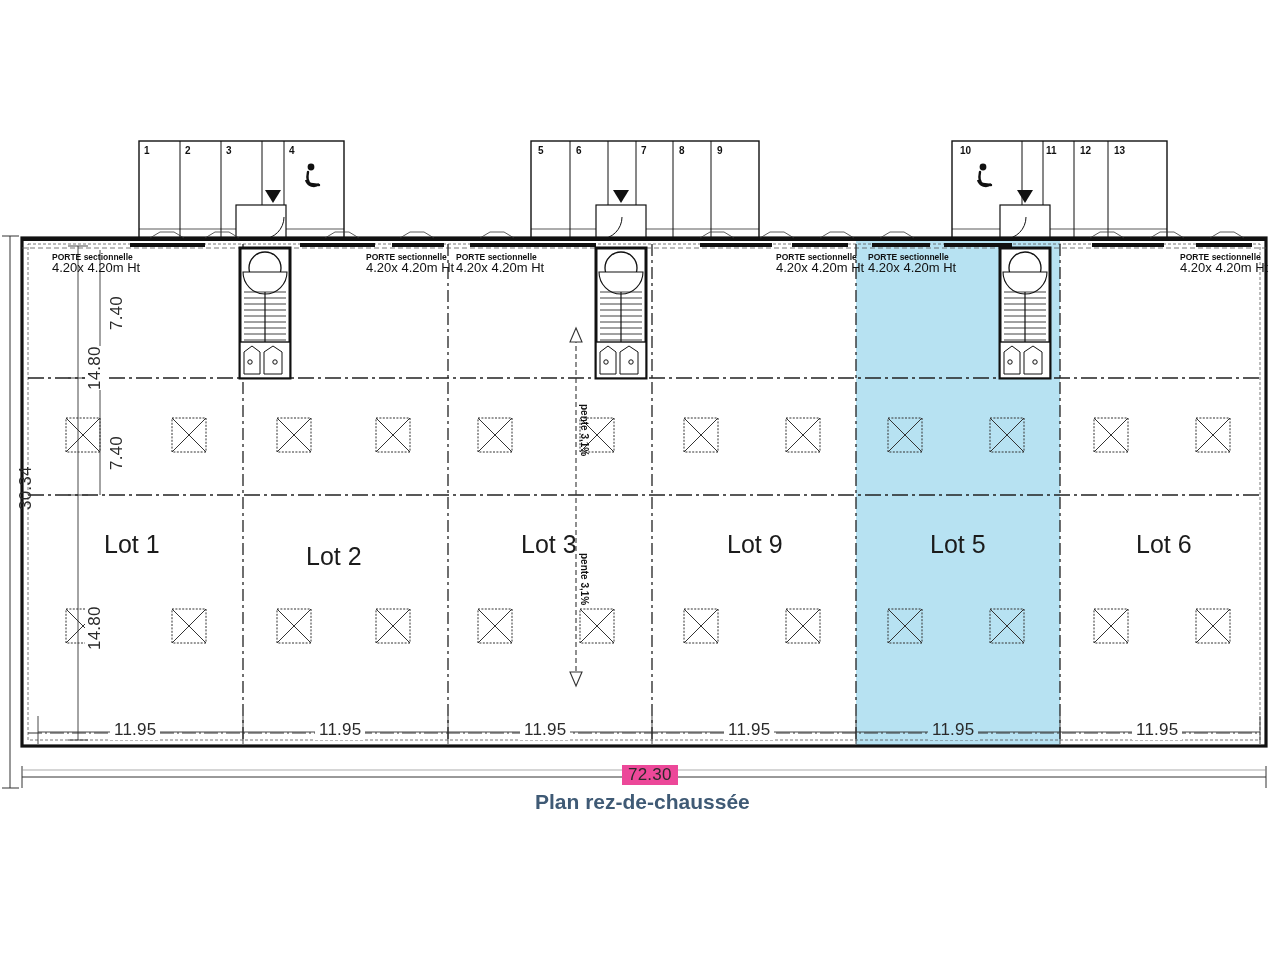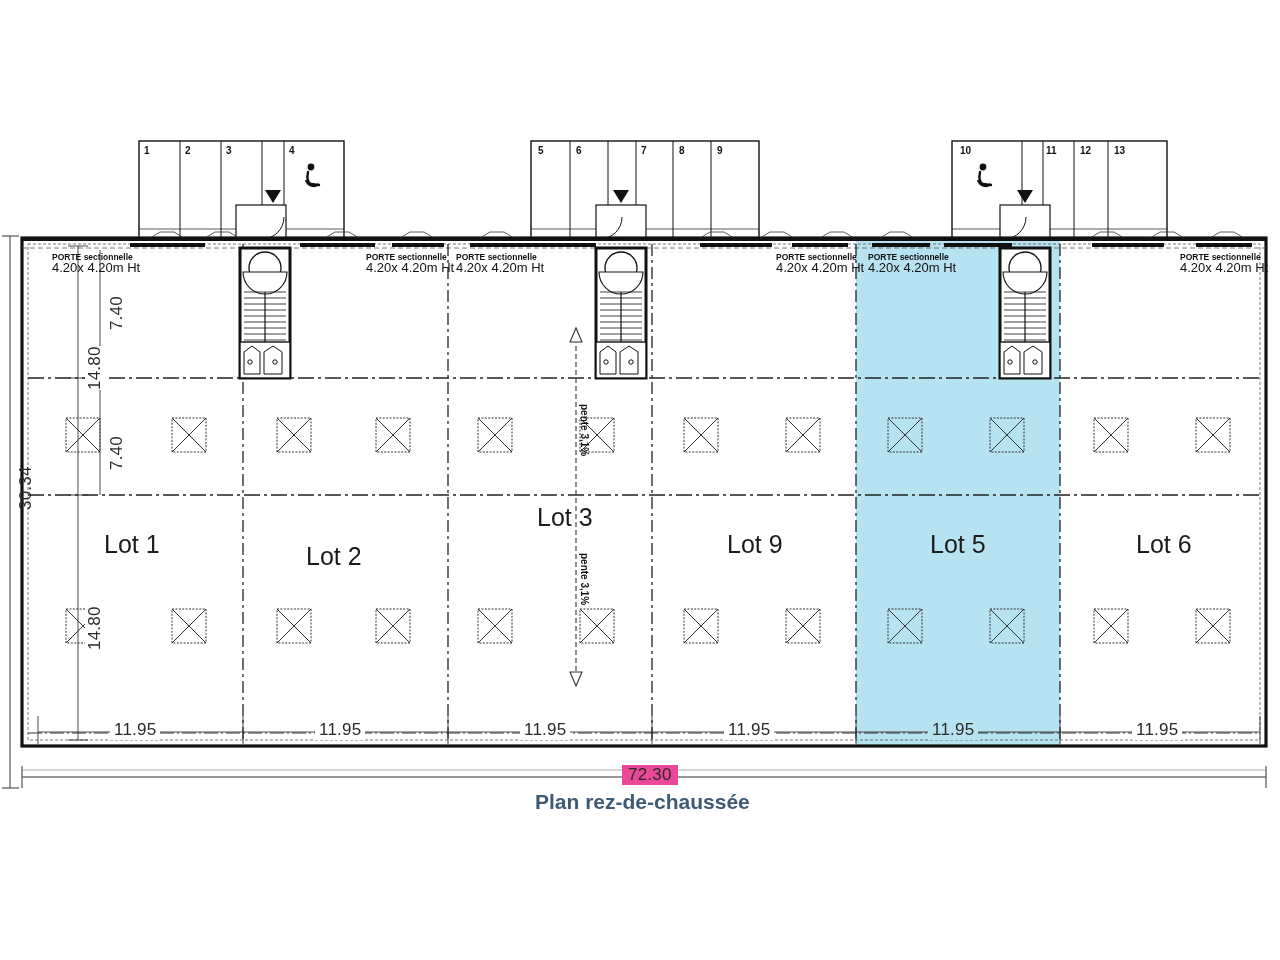--- a/index.html
+++ b/index.html
@@ -338,21 +338,21 @@
   <div>PORTE sectionnelle</div>
   <div class="sub">4.20x 4.20m Ht</div>
 </div>
 <div class="lbl door-lbl" style="left:1180px;top:253px;">
   <div>PORTE sectionnelle</div>
   <div class="sub">4.20x 4.20m Ht</div>
 </div>
 
 <span class="lbl lot-name" style="left:104px;top:530px;">Lot 1</span>
 <span class="lbl lot-name" style="left:306px;top:530px;margin-top:12px;">Lot 2</span>
-<span class="lbl lot-name" style="left:521px;top:503px;margin-left:16px;">Lot 3</span>
+<span class="lbl lot-name" style="left:521px;top:530px;">Lot 3</span>
 <span class="lbl lot-name" style="left:727px;top:530px;">Lot 9</span>
 <span class="lbl lot-name" style="left:930px;top:530px;">Lot 5</span>
 <span class="lbl lot-name" style="left:1136px;top:530px;text-align:right;">Lot 6</span>
 
 <span class="lbl dim" style="left:110px;top:720px;background:#fff;padding:0 4px;">11.95</span>
 <span class="lbl dim" style="left:315px;top:720px;background:#fff;padding:0 4px;">11.95</span>
 <span class="lbl dim" style="left:520px;top:720px;background:#fff;padding:0 4px;">11.95</span>
 <span class="lbl dim" style="left:724px;top:720px;background:#fff;padding:0 4px;">11.95</span>
 <span class="lbl dim" style="left:928px;top:720px;background:#b7e2f2;padding:0 4px;">11.95</span>
 <span class="lbl dim" style="left:1132px;top:720px;background:#fff;padding:0 4px;">11.95</span>

